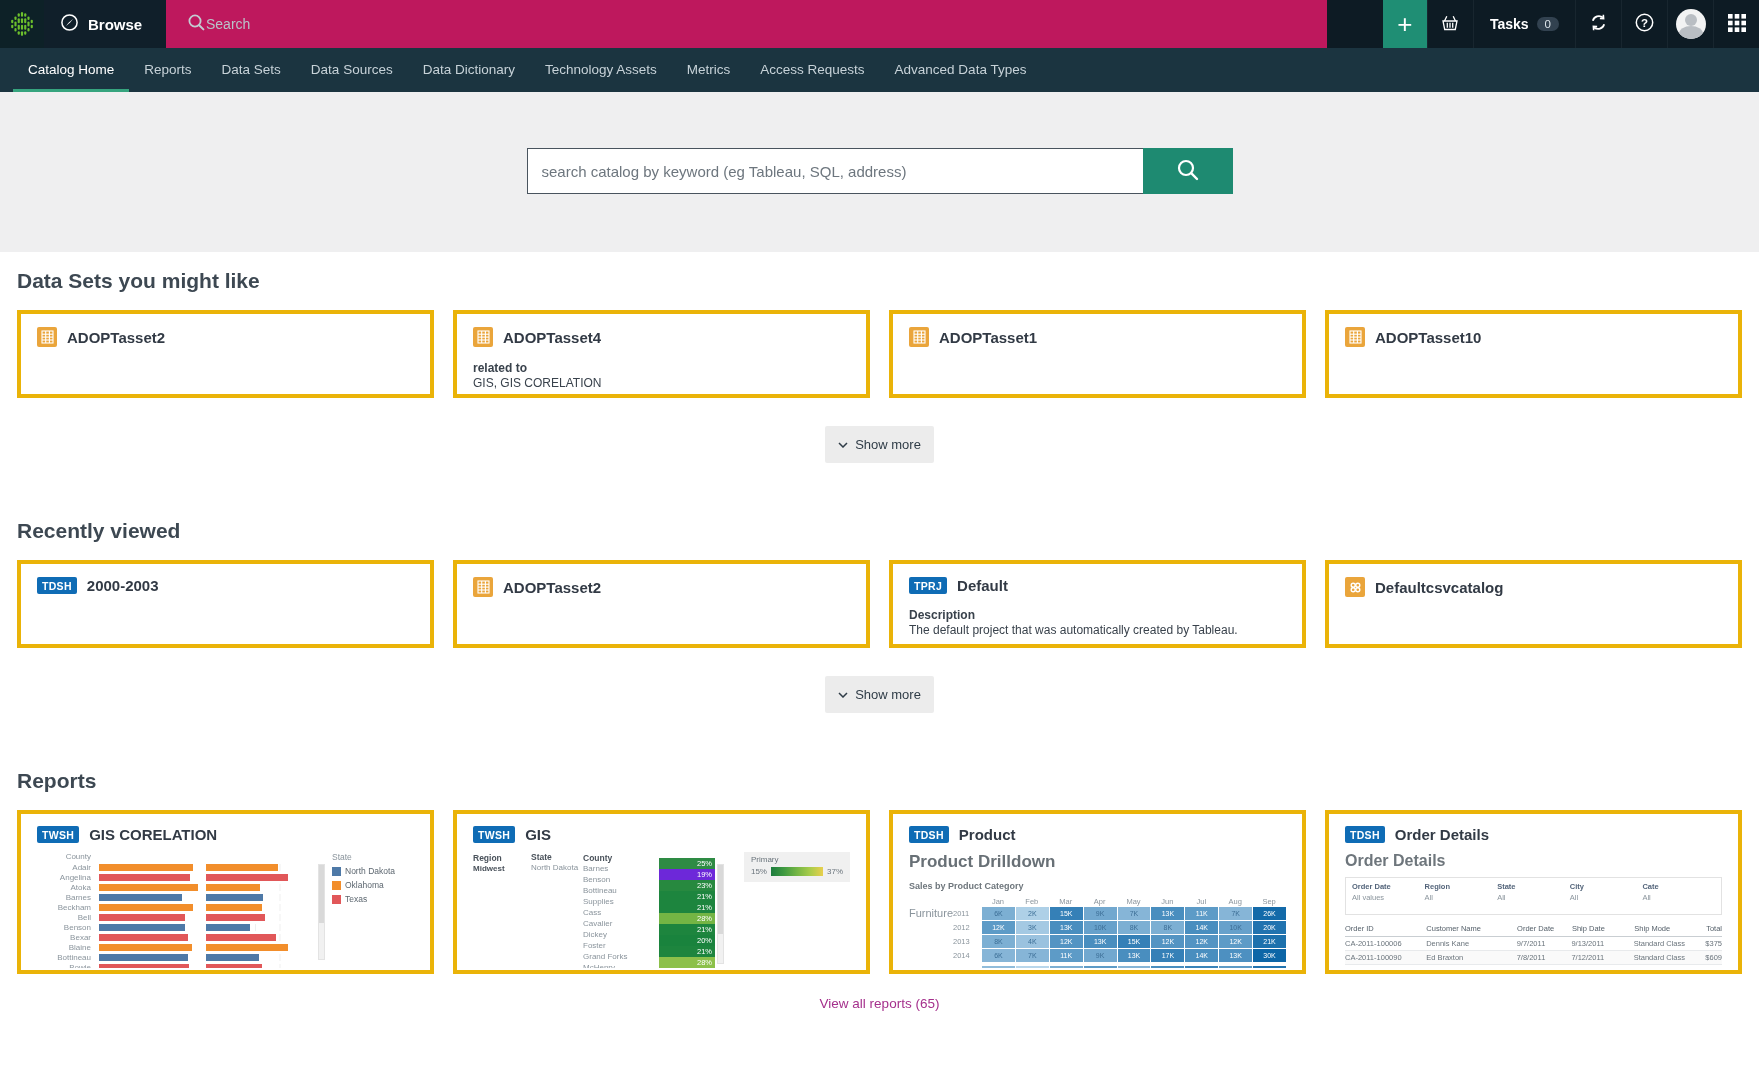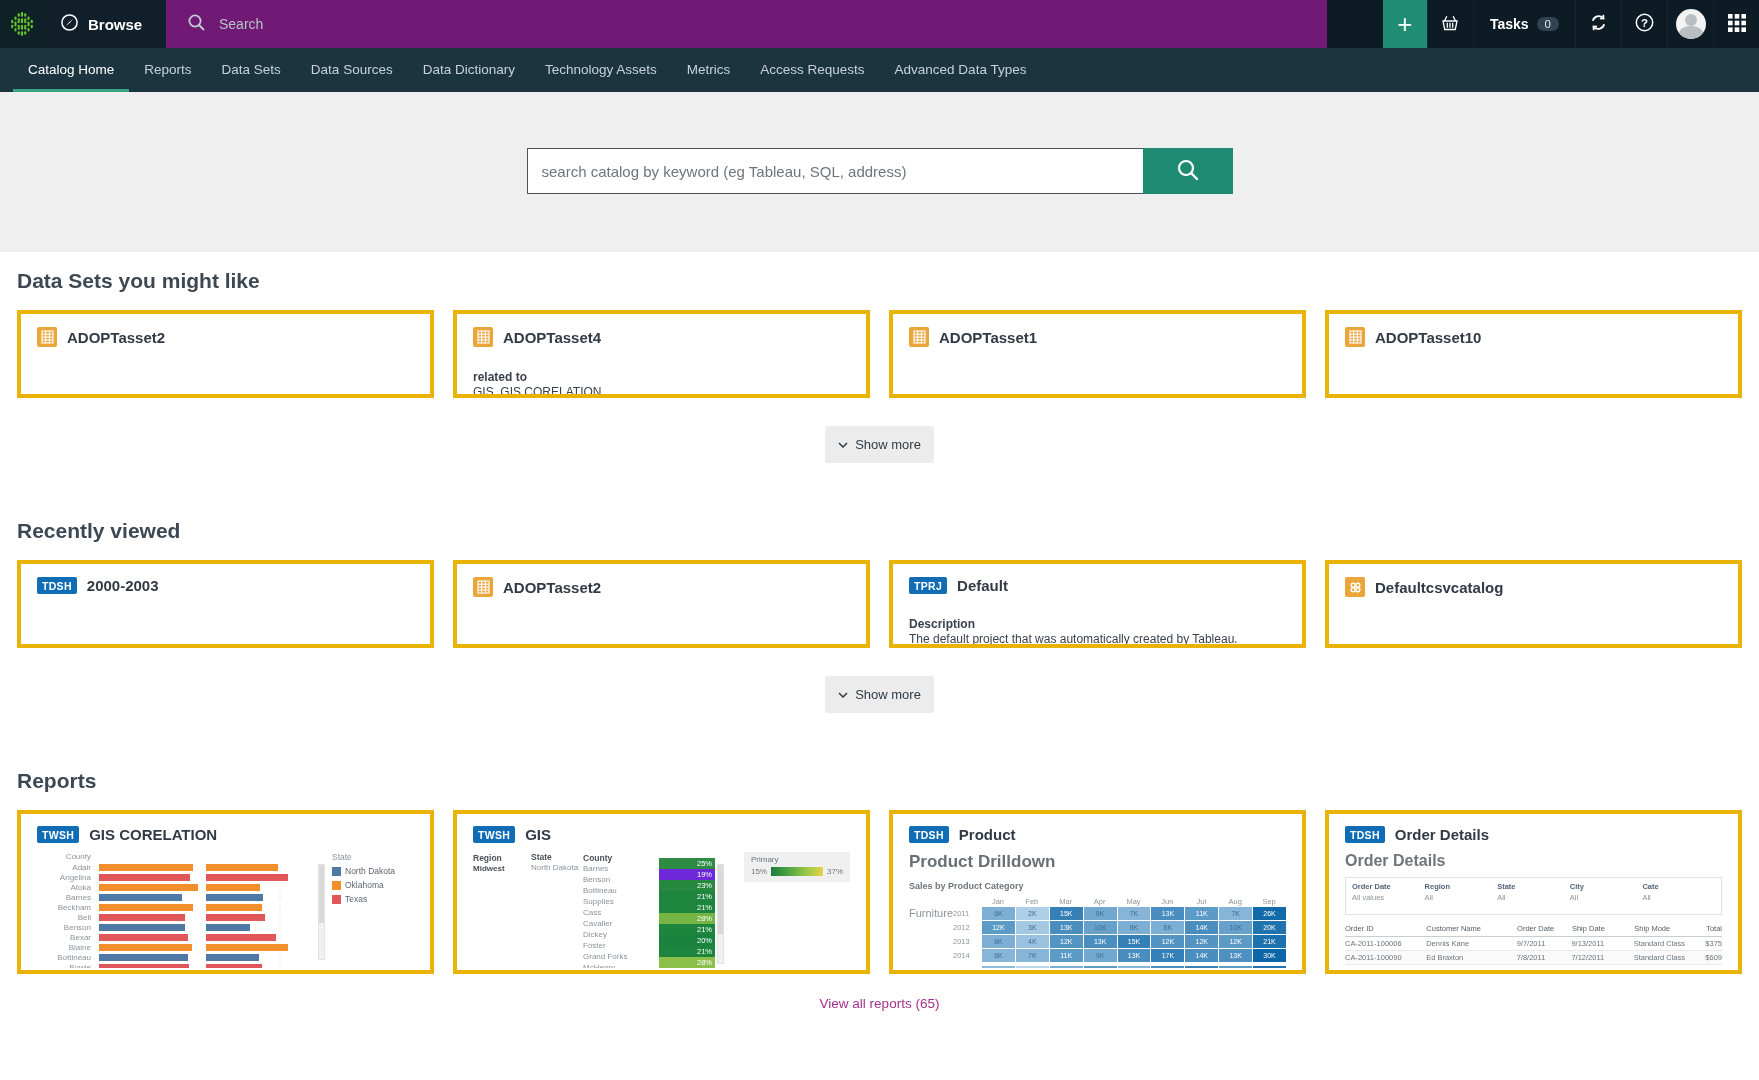--- a/index.html
+++ b/index.html
@@ -3,21 +3,21 @@
 <meta charset="utf-8">
 <style>
   *{box-sizing:border-box;margin:0;padding:0}
   html,body{width:1759px;height:1080px;overflow:hidden;background:#fff;
     font-family:"Liberation Sans",sans-serif}
   button{font-family:inherit;border:none;background:none;cursor:pointer;color:inherit}
   
   .topbar{display:flex;height:48px;background:#0d1b24;color:#fff;align-items:stretch}
   .logo-tile{width:44px;display:flex;align-items:center;justify-content:center;background:#0d2127;cursor:pointer}
   .browse-tile{width:122px;display:flex;align-items:center;gap:9px;padding-left:16px;background:#101f2a;font-size:15px;font-weight:bold}
-  .topsearch{flex:1;display:flex;align-items:center;gap:13px;padding-left:21px;background:#701a75;color:#b9c3ca;font-size:14px;cursor:text}
+  .topsearch{flex:1;display:flex;align-items:center;padding-left:21px;background:#be185d;color:#b9c3ca;font-size:14px;cursor:text}
   .tspacer{width:56px;background:#0d1b24}
   .act{width:46px;display:flex;align-items:center;justify-content:center;border-left:1px solid #18262f;background:#0d1b24}
   .act.plus{width:44px;background:#1f8e74;font-size:26px;font-weight:300;border-left:none}
   .act.tasks{width:auto;padding:0 16px;gap:8px;font-size:14px;font-weight:bold}
   .count{background:#324250;border-radius:9px;padding:1px 8px;font-size:11.5px;font-weight:normal;color:#dde5ea}
   .avatar-circle{width:30px;height:30px;border-radius:50%;background:#f2f3f3;overflow:hidden;position:relative}
   .avatar-circle .head{position:absolute;left:9px;top:5px;width:12px;height:12px;border-radius:50%;background:#b9bec3}
   .avatar-circle .bodyp{position:absolute;left:3px;top:17px;width:24px;height:16px;border-radius:50%;background:#b9bec3}
   
   .nav{height:44px;background:#1b3440;display:flex;padding-left:13px}
@@ -34,21 +34,21 @@
   .container{padding:0 17px}
   h2.sec{font-size:21px;font-weight:bold;color:#3d4852}
   .sec-first{margin-top:17px}
   .sec-block{margin-top:56px}
   .grid{display:grid;grid-template-columns:repeat(4,1fr);gap:19px;margin-top:17px}
   .card{border:4px solid #eab308;background:#fff;height:88px;padding:13px 16px;overflow:hidden;cursor:pointer}
   .card .head{display:flex;align-items:center;gap:10px}
   .title{font-size:15px;font-weight:bold;color:#323a45}
   .asset-icon{width:20px;height:20px;border-radius:2px;background:#eaa53b;display:flex;align-items:center;justify-content:center;flex:none}
   .badge{background:#0f6cb5;color:#fff;font-size:10.5px;font-weight:bold;padding:2.5px 5px;border-radius:2px;letter-spacing:.3px;flex:none}
-  .sub-label{margin-top:23px;font-size:12px;font-weight:bold;color:#39424c}
+  .sub-label{margin-top:14px;font-size:12px;font-weight:bold;color:#39424c}
   .sub-value{margin-top:1px;font-size:12px;color:#39424c}
   .showmore{display:flex;align-items:center;gap:7px;margin:28px auto 0;background:#ececec;padding:11px 13px;font-size:13px;color:#2f3c47;border-radius:2px}
   .viewall{text-align:center;margin-top:20px}
   .viewall a{color:#a5308c;font-size:13.5px;cursor:pointer}
   .report-card{height:164px;padding:12px 16px}
   .thumb{margin-top:9px;height:116px;overflow:hidden;position:relative}
   
   .bars-wrap{display:flex}
   .bars-chart{flex:1;position:relative;padding-right:16px}
   .bars-colhead{font-size:8px;color:#8a949c;width:62px;text-align:right;padding-right:8px;height:10px}

